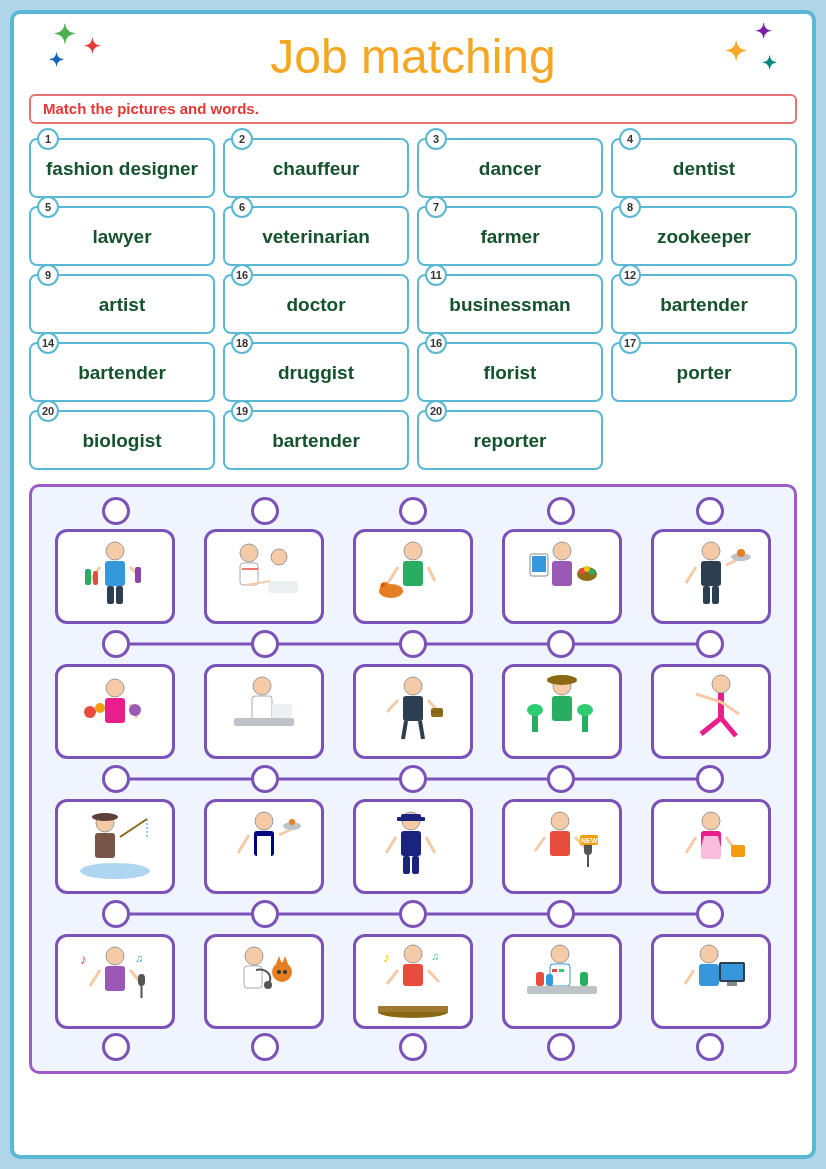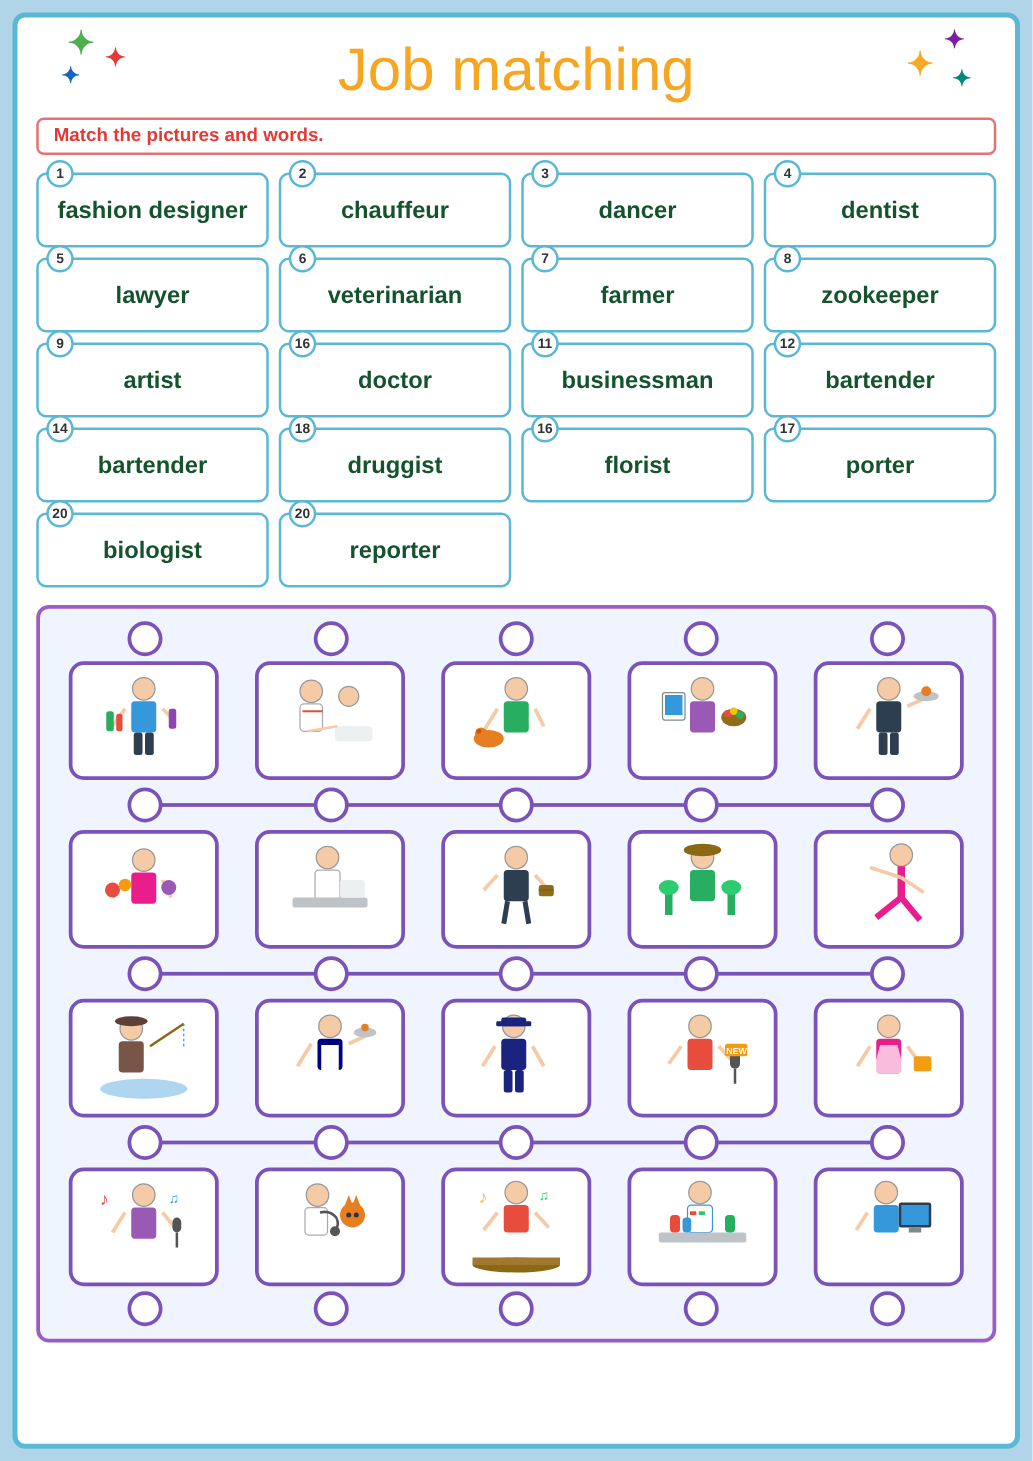--- a/index.html
+++ b/index.html
@@ -215,20 +215,24 @@
 
     <div class="word-cell">
       <span class="num">17</span>
       <span class="word">porter</span>
     </div>
     <div class="word-cell">
       <span class="num">20</span>
       <span class="word">biologist</span>
     </div>
     <div class="word-cell">
+      <span class="num">19</span>
+      <span class="word">bartender</span>
+    </div>
+    <div class="word-cell">
       <span class="num">20</span>
       <span class="word">reporter</span>
     </div>
   </div>
 
   <div class="picture-section">
     <div class="pic-section-inner">
 
       <div style="display:flex; align-items:center; justify-content:space-around; margin-bottom:2px;">
         <div class="circle-connector"></div>

